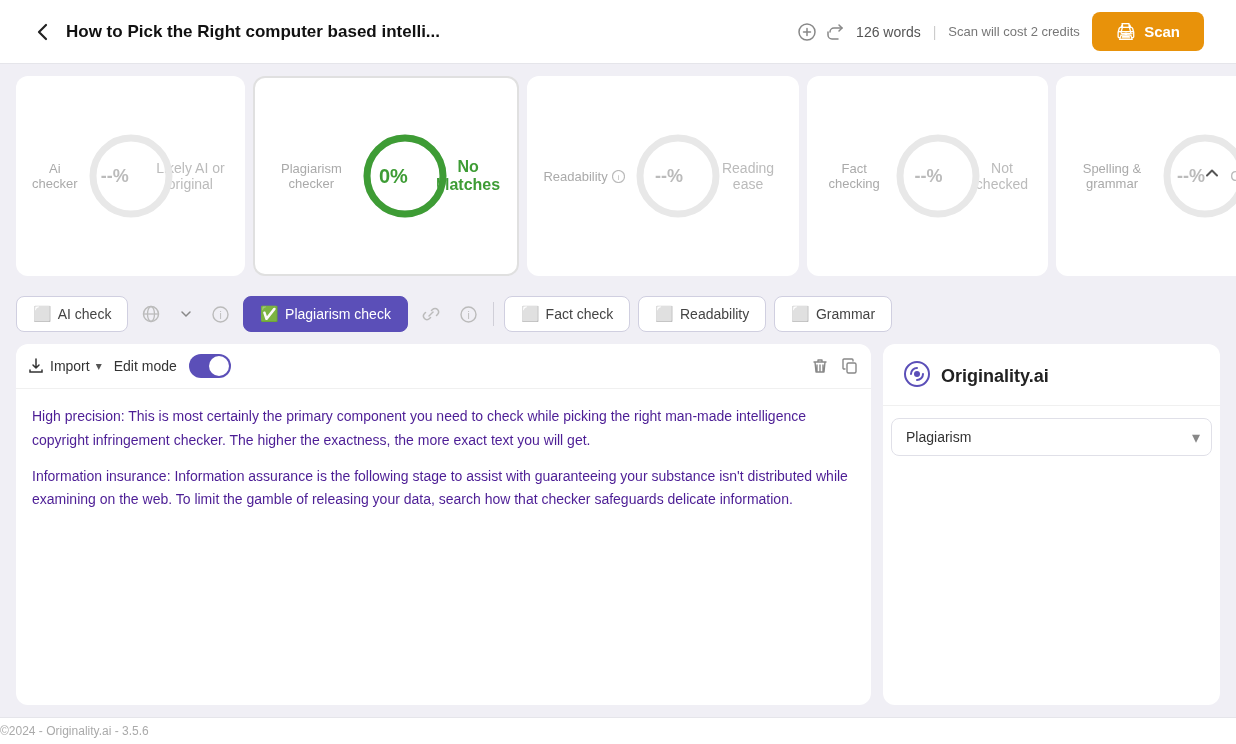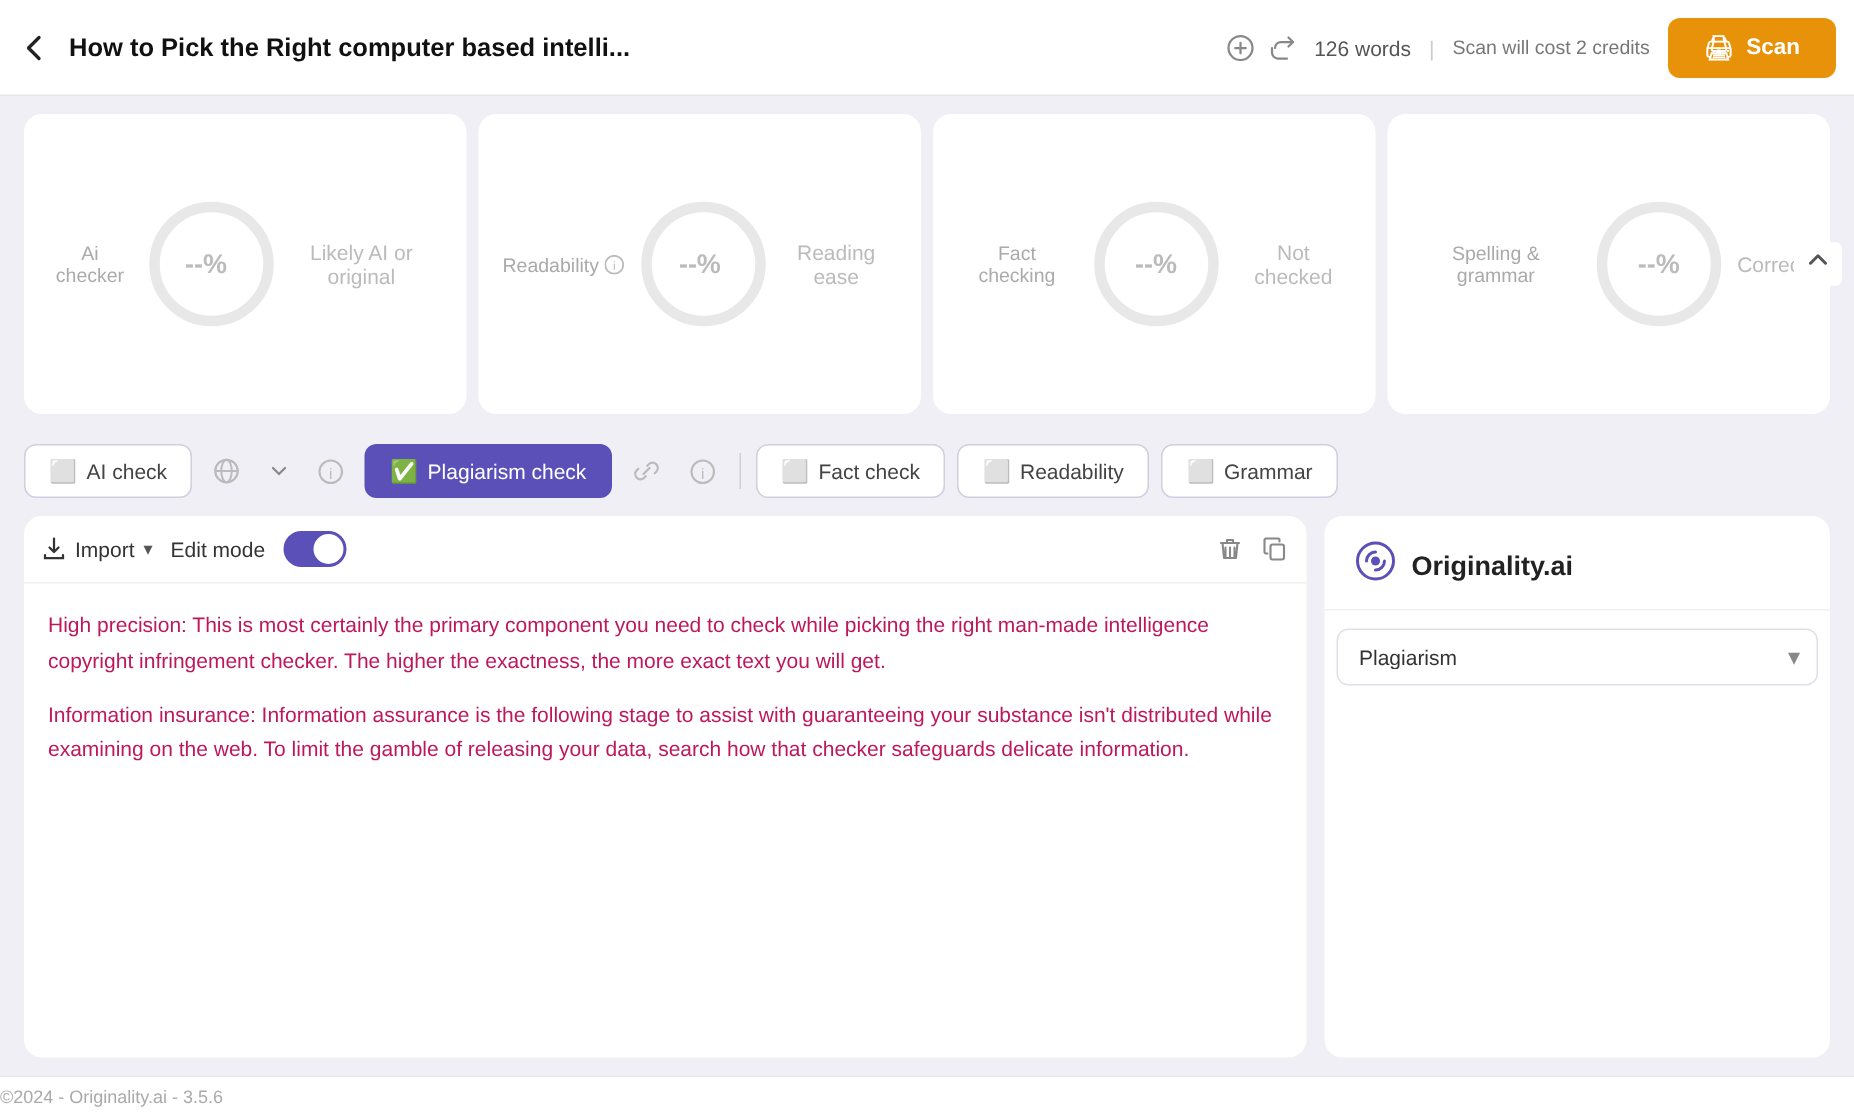--- a/index.html
+++ b/index.html
@@ -10,21 +10,21 @@
       height: 744px;
       overflow: hidden;
       display: flex;
       flex-direction: column;
     }
 
     
     .header {
       background: #fff;
       border-bottom: 1px solid #e5e5ea;
-      padding: 0 12px;
+      padding: 0 32px;
       height: 64px;
       display: flex;
       align-items: center;
       gap: 12px;
       flex-shrink: 0;
     }
     .back-btn {
       background: none;
       border: none;
       cursor: pointer;
@@ -286,21 +286,21 @@
       font-size: 17px;
       display: flex;
       align-items: center;
     }
     .editor-body {
       flex: 1;
       overflow-y: auto;
       padding: 16px;
       font-size: 14px;
       line-height: 1.7;
-      color: #be185d;
+      color: #4c1d95;
       position: relative;
     }
     .editor-body p { margin-bottom: 12px; }
     
     .editor-body::-webkit-scrollbar { width: 6px; }
     .editor-body::-webkit-scrollbar-thumb { background: #ccc; border-radius: 3px; }
 
     
     .results-panel {
       background: #fff;
@@ -448,20 +448,31 @@
     <span class="card-title">Ai checker</span>
     <div class="circle-container">
       <svg class="circle-svg" viewBox="0 0 90 90">
         <circle cx="45" cy="45" r="38" fill="none" stroke="#e8e8e8" stroke-width="7"></circle>
       </svg>
       <span class="circle-text">--%</span>
     </div>
     <span class="card-label">Likely AI or original</span>
   </div>
 
+  <div class="card active-card">
+    <span class="card-title">Plagiarism checker</span>
+    <div class="circle-container">
+      <svg class="circle-svg" viewBox="0 0 90 90">
+        <circle cx="45" cy="45" r="38" fill="none" stroke="#e8e8e8" stroke-width="7"></circle>
+        <circle cx="45" cy="45" r="38" fill="none" stroke="#3e9c35" stroke-width="7" stroke-dasharray="238.76" stroke-dashoffset="0" stroke-linecap="round"></circle>
+      </svg>
+      <span class="circle-text green">0%</span>
+    </div>
+    <span class="card-label green">No Matches</span>
+  </div>
 
   <div class="card">
     <span class="card-title card-title-info">
       <span>Readability</span>
       <svg width="13" height="13" viewBox="0 0 13 13" fill="none">
         <circle cx="6.5" cy="6.5" r="6" stroke="#bbb" stroke-width="1.2"></circle>
         <text x="6.5" y="10" text-anchor="middle" font-size="8" fill="#bbb">i</text>
       </svg>
     </span>
     <div class="circle-container">

